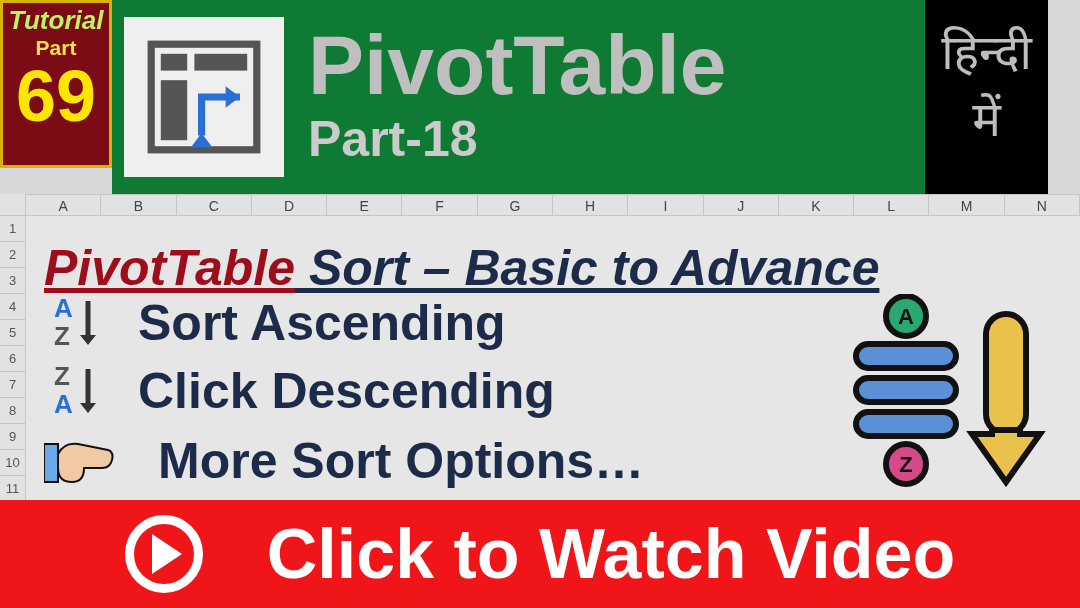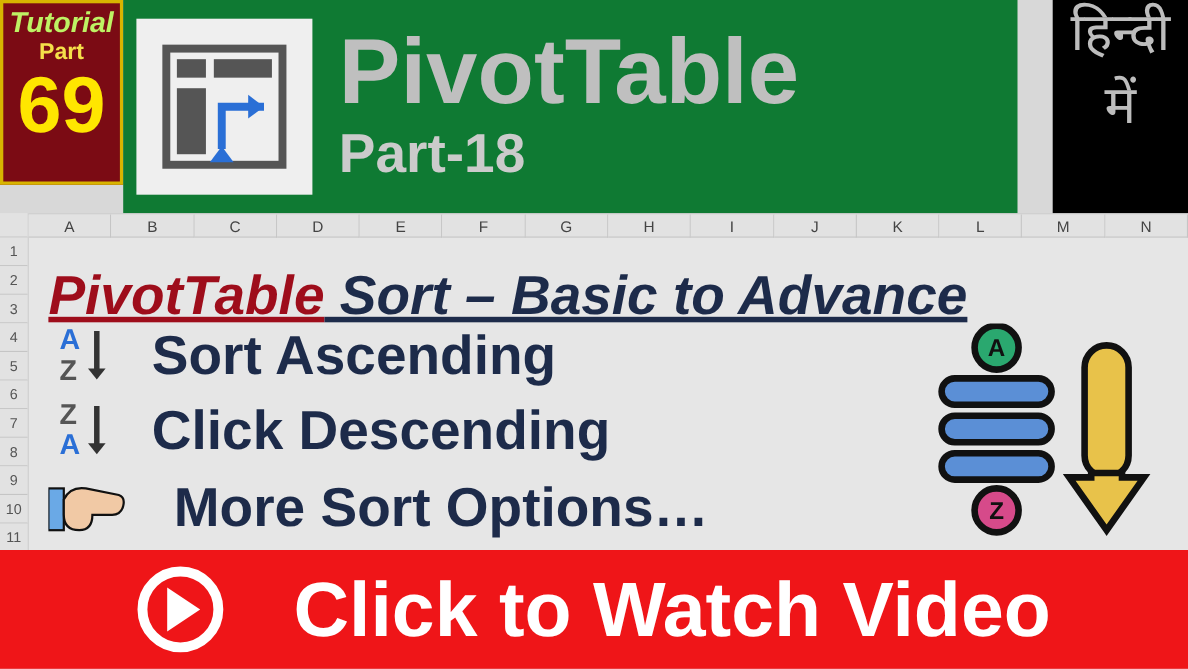--- a/index.html
+++ b/index.html
@@ -67,24 +67,24 @@
   .banner-title { font-size: 84px; font-weight: 900; line-height: 0.95; }
   .banner-sub { font-size: 50px; font-weight: 800; color: #cbcbcb; margin-top: 4px; }
 
   .hindi-badge {
     position: absolute;
     top: 0; left: 925px;
     width: 123px; height: 194px;
     background: #000;
     color: #bdbdbd;
     text-align: center;
+    padding-top: 24px;
     font-size: 48px;
     line-height: 1.4;
     font-family: "Noto Sans Devanagari", "Mangal", Arial, sans-serif;
-    margin-left: 32px;
   }
 
   
   .sheet {
     position: absolute;
     top: 194px; left: 0; right: 0;
     height: 320px;
     background: #e6e6e6;
   }
   .col-headers {

